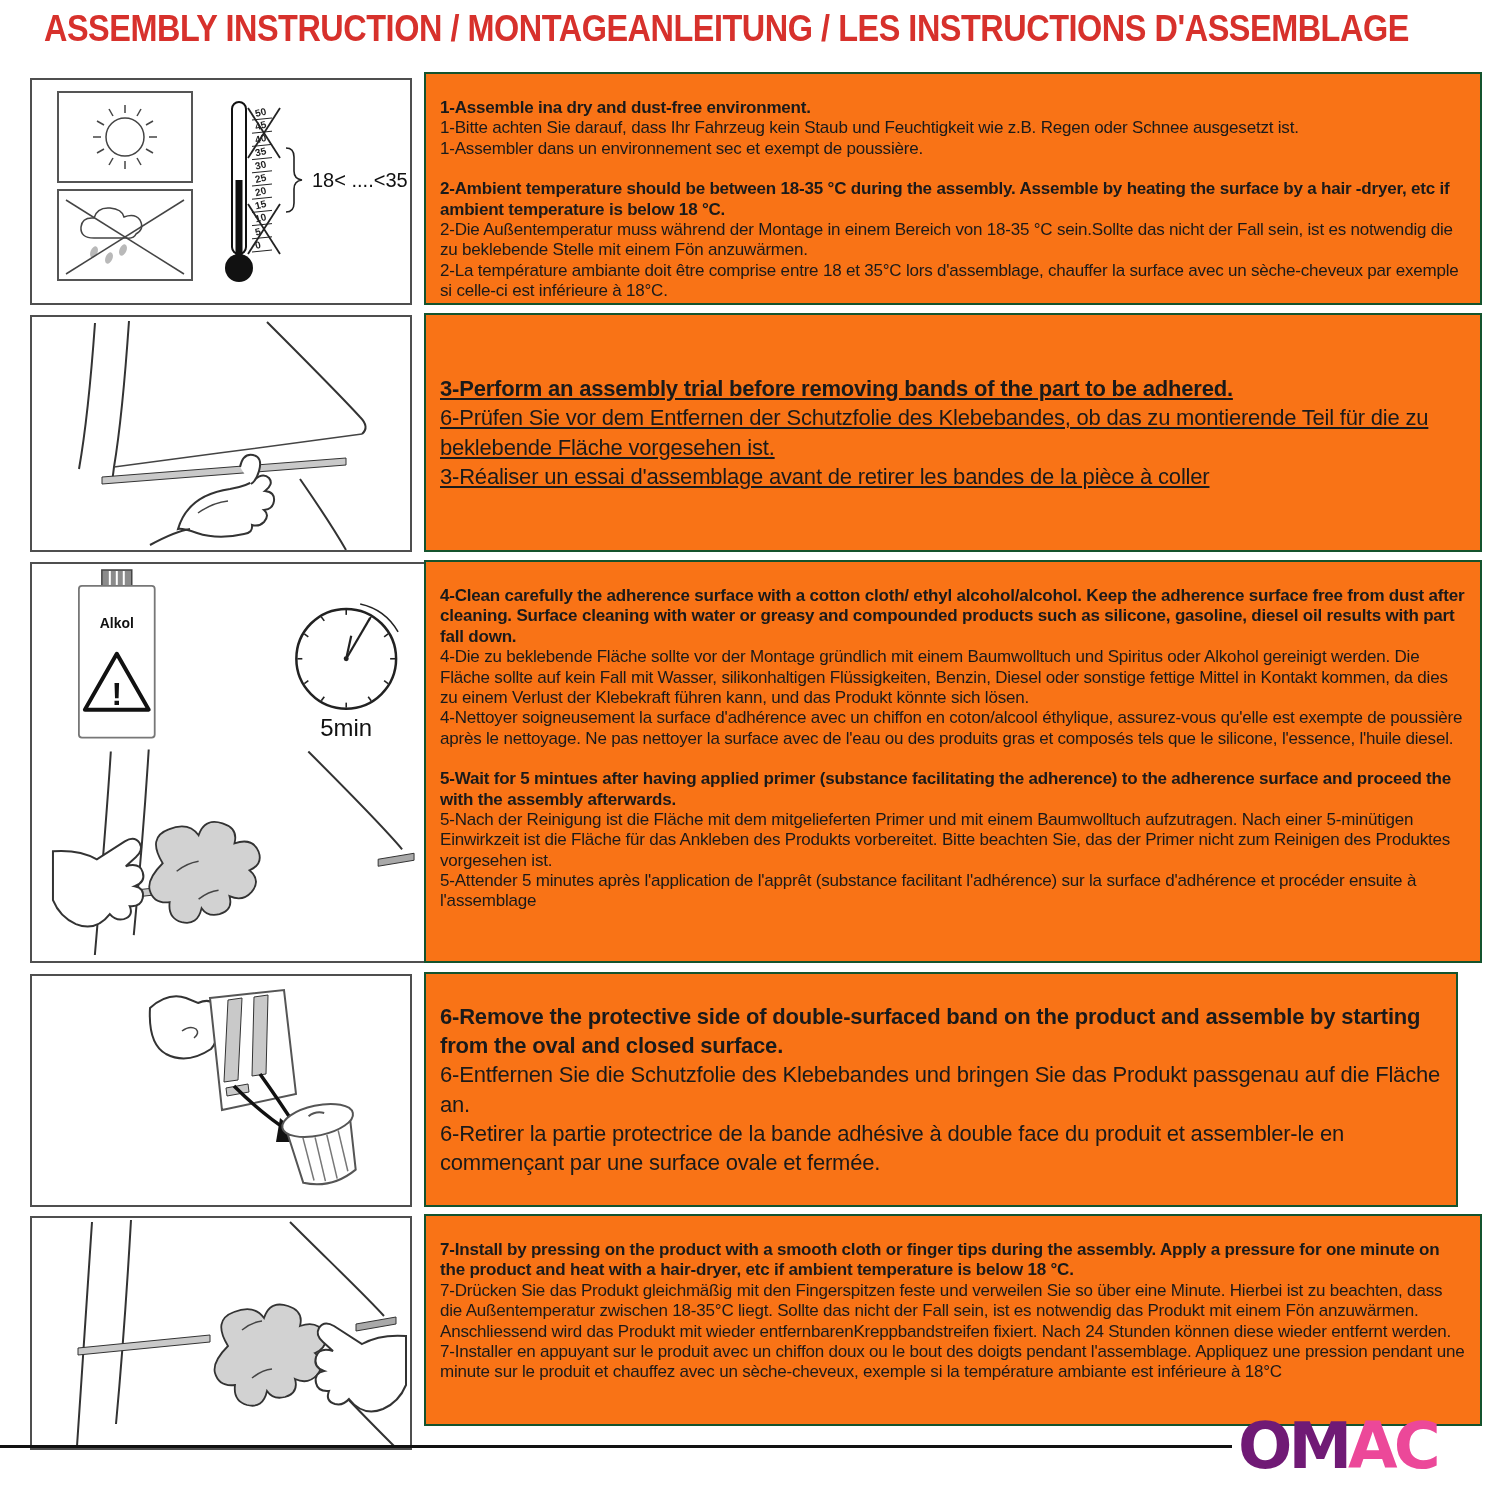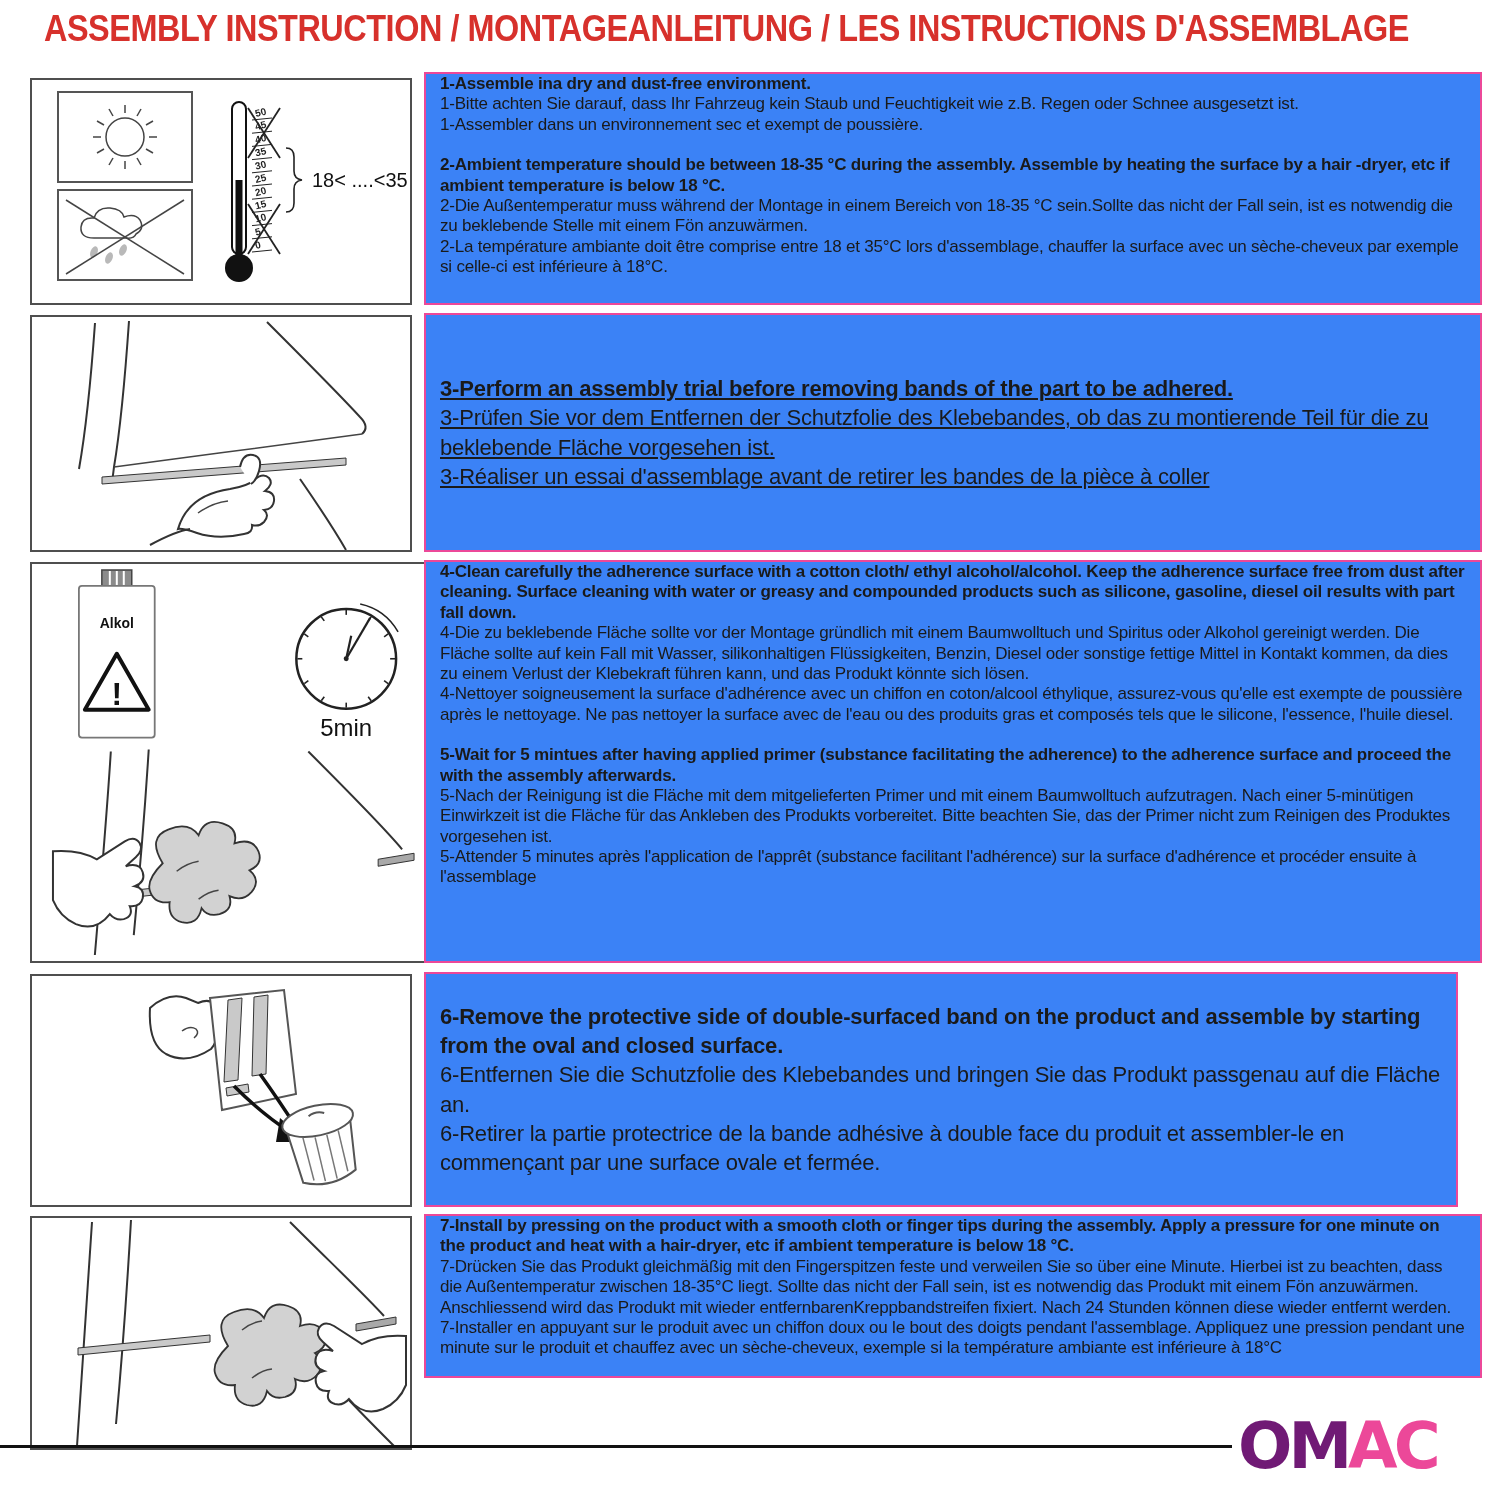--- a/index.html
+++ b/index.html
@@ -2,22 +2,22 @@
 <html><head>
 <meta charset="utf-8">
 <style>
   html,body{margin:0;padding:0;background:#fff;}
   .page{position:relative;width:1500px;height:1500px;background:#fff;overflow:hidden;
         font-family:"Liberation Sans",sans-serif;color:#1a1a1a;}
   .title{position:absolute;left:44px;top:8px;font-size:36px;font-weight:bold;color:#d7312c;
          white-space:nowrap;letter-spacing:-.5px;transform:scaleX(.9);transform-origin:left top;}
   .img-panel{position:absolute;border:2px solid #4f4f4f;background:#fff;box-sizing:border-box;}
   .img-panel svg{width:100%;height:100%;display:block;}
-  .text-panel{position:absolute;border:2px solid #ec4899;background:#3b82f6;box-sizing:border-box;
-              padding:0 14px;display:flex;flex-direction:column;}
+  .text-panel{position:absolute;border:2px solid #14532d;background:#f97316;box-sizing:border-box;
+              padding:24px 14px;display:flex;flex-direction:column;}
   .text-panel.center{justify-content:center;}
   .size-s .para{font-size:17px;line-height:1.2;}
   .size-l .para{font-size:22px;line-height:1.33;}
   .para{letter-spacing:-.2px;}
   .para.bold{font-weight:bold;}
   .para.gap{margin-top:20px;}
   .bottom-rule{position:absolute;left:0;top:1445px;width:1232px;height:3px;background:#111;}
   .logo{position:absolute;left:1238px;top:1404px;width:250px;height:84px;display:flex;align-items:center;}
   .logo span{font-family:"DejaVu Sans",sans-serif;font-weight:800;font-size:64px;line-height:1;letter-spacing:-4px;}
   .logo .lg-black{color:#701a75;}
@@ -125,21 +125,21 @@
         <path class="hand" d="M146 212 q10 -34 52 -40 q18 -3 24 -9 q9 -8 15 -2 q5 6 -4 13 q10 1 9 10 q-1 8 -10 9 q6 5 0 12 q-5 5 -12 3 q1 8 -8 9 q-26 6 -47 -1 q-15 -5 -19 -4 Z"></path>
         <path class="hand" d="M208 150 q3 -14 13 -12 q10 2 6 16 q-3 10 -8 13"></path>
         <path class="ln-thin" d="M166 196 q14 -10 30 -12"></path>
         <path class="ln" d="M118 228 q26 -14 40 -16"></path>
       </g>
       <path class="ln" d="M268 162 C286 188 302 212 314 233"></path>
     </svg>
   </div>
   <div class="text-panel size-l center" style="left:424px;top:313px;width:1058px;height:239px;text-decoration:underline;">
       <div class="para bold">3-Perform an assembly trial before removing bands of the part to be adhered.</div>
-      <div class="para">3-Prüfen Sie vor dem Entfernen der Schutzfolie des Klebebandes, ob das zu montierende Teil für die zu beklebende Fläche vorgesehen ist.</div>
+      <div class="para">6-Prüfen Sie vor dem Entfernen der Schutzfolie des Klebebandes, ob das zu montierende Teil für die zu beklebende Fläche vorgesehen ist.</div>
       <div class="para">3-Réaliser un essai d'assemblage avant de retirer les bandes de la pièce à coller</div>
     </div>
 
   <div class="img-panel" style="left:30px;top:562px;width:415px;height:401px;">
     <svg viewBox="0 0 378 398">
       <g>
         <rect x="53" y="6" width="30" height="16" fill="#8b8b8b" stroke="#444" stroke-width="1.5"></rect>
         <line x1="61" y1="7" x2="61" y2="21" stroke="#fff" stroke-width="2"></line>
         <line x1="68" y1="7" x2="68" y2="21" stroke="#fff" stroke-width="2"></line>
         <line x1="75" y1="7" x2="75" y2="21" stroke="#fff" stroke-width="2"></line>
@@ -237,21 +237,21 @@
       <path class="ln" d="M258 4 C296 42 332 76 352 98"></path>
       <path class="ln" d="M300 164 C322 188 342 208 362 228"></path>
       <polygon class="strip" points="46,130 178,117 178,124 46,137"></polygon>
       <polygon class="strip-dark" points="324,106 364,99 364,106 324,113"></polygon>
       <path class="cloth" d="M196 128 q-16 -26 6 -34 q20 -8 30 6 q6 -18 24 -12 q16 5 12 20 q18 -6 24 8 q5 13 -9 19 q12 10 2 22 q-9 10 -22 4 q4 14 -10 18 q-12 3 -18 -6 q-4 18 -20 14 q-14 -4 -12 -20 q-16 2 -20 -12 q-3 -11 13 -27 Z"></path>
       <path class="hand" d="M374 118 q-26 -2 -44 8 l-28 -18 q-10 -6 -15 2 q-4 7 4 14 l10 9 q-14 -4 -17 6 q-3 10 8 14 q-10 2 -8 12 q2 9 13 8 q-4 10 6 13 q8 2 14 -5 q14 18 34 10 q16 -7 23 -24 Z"></path>
       <path class="ln-thin" d="M210 112 q10 -8 20 -9"></path>
       <path class="ln-thin" d="M220 160 q10 -8 20 -9"></path>
     </svg>
   </div>
-  <div class="text-panel size-s" style="left:424px;top:1214px;width:1058px;height:164px;">
+  <div class="text-panel size-s" style="left:424px;top:1214px;width:1058px;height:212px;">
       <div class="para bold">7-Install by pressing on the product with a smooth cloth or finger tips during the assembly. Apply a pressure for one minute on the product and heat with a hair-dryer, etc if ambient temperature is below 18 °C.</div>
       <div class="para">7-Drücken Sie das Produkt gleichmäßig mit den Fingerspitzen feste und verweilen Sie so über eine Minute. Hierbei ist zu beachten, dass die Außentemperatur zwischen 18-35°C liegt. Sollte das nicht der Fall sein, ist es notwendig das Produkt mit einem Fön anzuwärmen. Anschliessend wird das Produkt mit wieder entfernbarenKreppbandstreifen fixiert. Nach 24 Stunden können diese wieder entfernt werden.</div>
       <div class="para">7-Installer en appuyant sur le produit avec un chiffon doux ou le bout des doigts pendant l'assemblage. Appliquez une pression pendant une minute sur le produit et chauffez avec un sèche-cheveux, exemple si la température ambiante est inférieure à 18°C</div>
     </div>
 
   <div class="bottom-rule"></div>
 
   <div class="logo">
     <span class="lg-black">OM</span>
     <span class="lg-red">AC</span>

